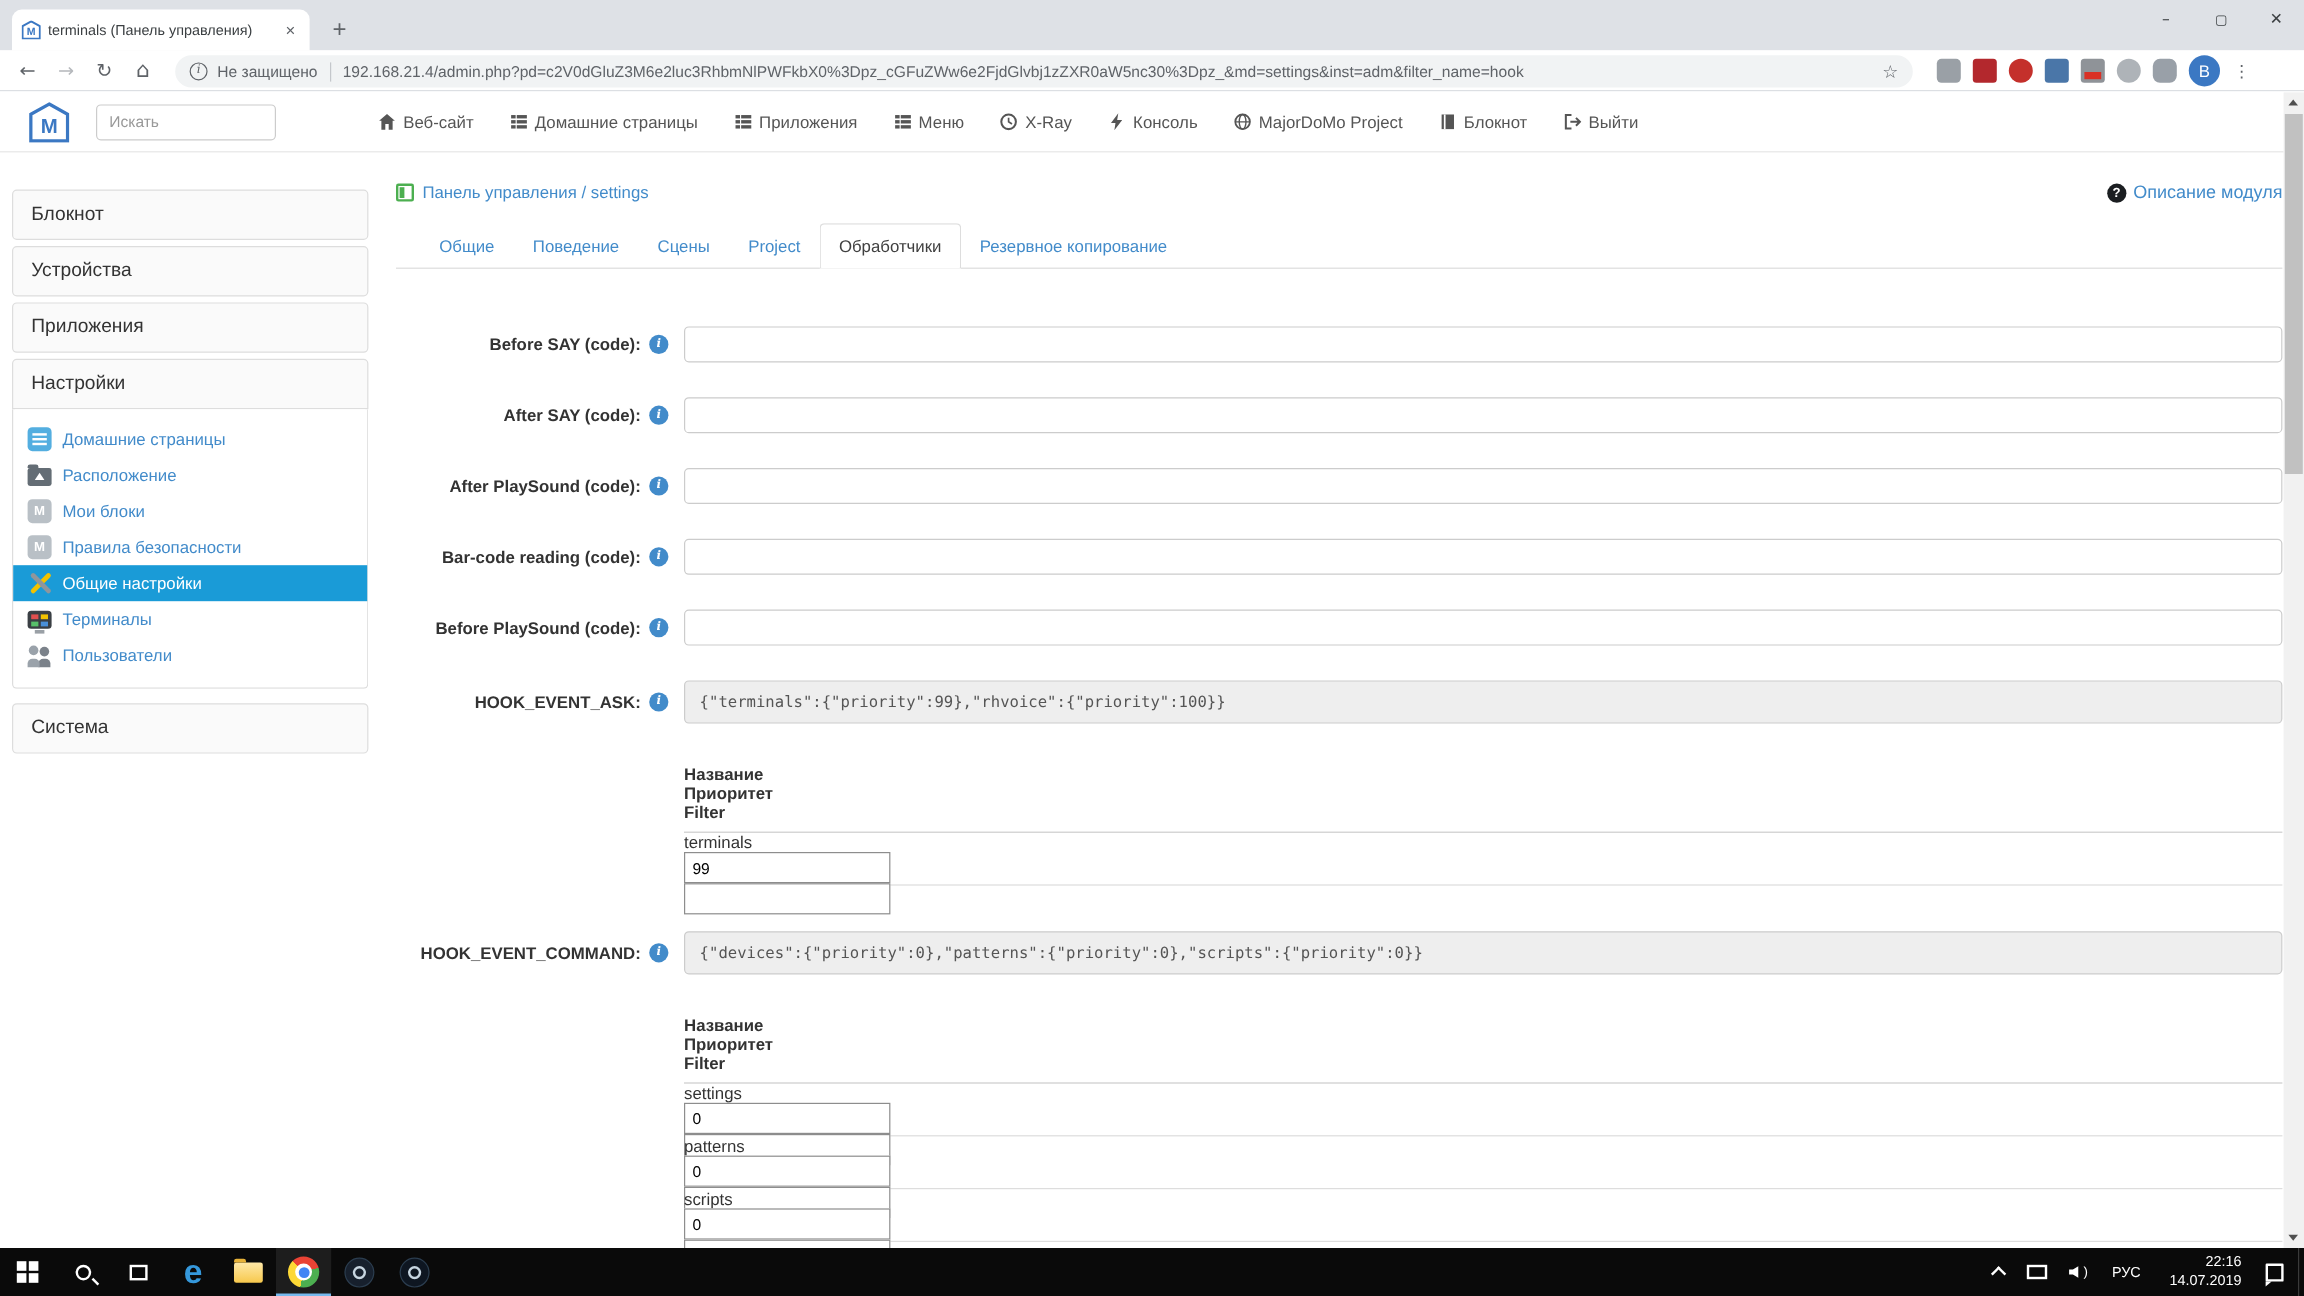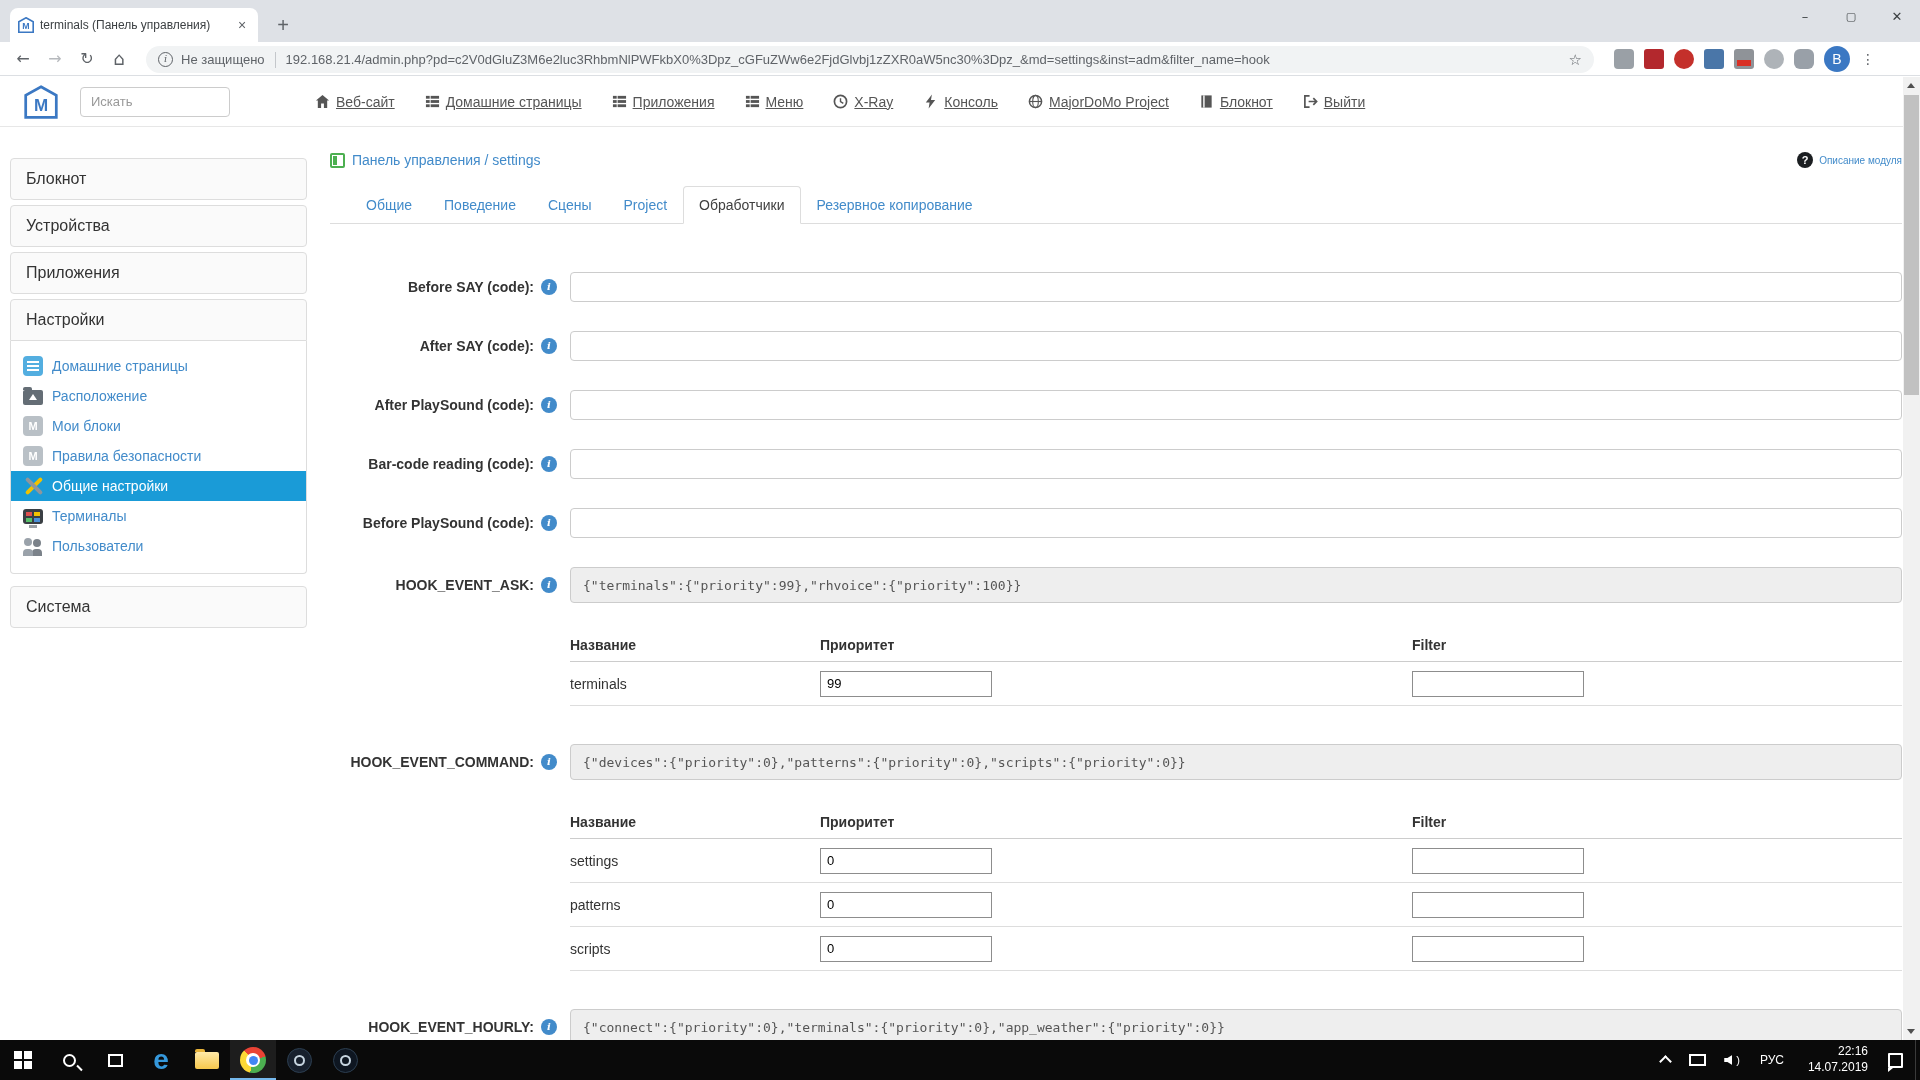--- a/index.html
+++ b/index.html
@@ -45,21 +45,21 @@
   .avatar { width:26px; height:26px; border-radius:50%; background:#3b78c3; color:#fff; font-size:14px; line-height:26px; text-align:center; }
   .menu-dots { width:16px; color:#5f6368; font-size:14px; letter-spacing:0; text-align:center; }
   .menu-dots::before{ content:"⋮"; font-family:"DejaVu Sans",sans-serif; }
 
   
   .mdm-nav { position:absolute; top:77px; left:0; right:17px; height:50px; background:#fff; border-bottom:1px solid #e7e7e7; display:flex; align-items:center; }
   .mdm-logo { margin:0 22px 0 24px; flex:none; }
   .mdm-search { width:150px; height:30px; border:1px solid #ccc; border-radius:4px; padding:0 10px; font-size:13px; color:#333; font-family:"Liberation Sans",sans-serif; }
   .mdm-search::placeholder { color:#999; }
   .mdm-items { display:flex; align-items:center; margin-left:70px; }
-  .mdm-item { display:flex; align-items:center; gap:6px; padding:0 15px; color:#555; font-size:14px; white-space:nowrap; cursor:pointer;text-decoration:underline; }
+  .mdm-item { display:flex; align-items:center; gap:6px; padding:0 15px; color:#555; font-size:14px; white-space:nowrap; cursor:pointer; }
   .mdm-item svg { flex:none; }
 
   
   .sidebar { position:absolute; left:10px; top:158px; width:297px; }
   .sb-head { background:#fafafa; border:1px solid #ddd; border-radius:4px; padding:11px 15px; font-size:16px; color:#333; margin-bottom:5px; cursor:pointer; }
   .sb-head.open { border-radius:4px 4px 0 0; margin-bottom:0; }
   .sb-body { border:1px solid #ddd; border-top:none; border-radius:0 0 4px 4px; background:#fff; padding:10px 0 12px; margin-bottom:5px; }
   .sb-item { display:flex; align-items:center; gap:9px; height:30px; padding:0 12px; font-size:14px; color:#428bca; cursor:pointer; }
   .sb-item.sel { background:#1a9bd7; color:#fff; }
   .sb-ico { width:20px; height:20px; flex:none; position:relative; }
@@ -77,39 +77,39 @@
   .ico-term::after { content:""; position:absolute; left:6px; bottom:-4px; width:8px; height:3px; background:#9aa0a6; }
   .ico-users::before { content:""; position:absolute; left:1px; top:2px; width:8px; height:8px; border-radius:50%; background:#9aa2aa; box-shadow:9px 1px 0 #7b828a; }
   .ico-users::after { content:""; position:absolute; left:0; bottom:0; width:10px; height:7px; border-radius:4px 4px 0 0; background:#9aa2aa; box-shadow:9px 0 0 #7b828a; }
 
   
   .main { position:absolute; left:330px; top:126px; width:1572px; }
   .crumb-row { position:relative; margin-top:26px; height:20px; }
   .crumb { display:inline-flex; align-items:flex-end; gap:7px; color:#428bca; font-size:14px; cursor:pointer; }
   .crumb-ico { width:15px; height:15px; border:2px solid #4caf50; border-radius:2px; position:relative; background:#fff; }
   .crumb-ico::after { content:""; position:absolute; left:1px; top:1px; width:4px; height:9px; background:#4caf50; }
-  .mod-link { position:absolute; right:0; top:0; display:inline-flex; align-items:center; gap:6px; color:#428bca; font-size:10px; cursor:pointer; }
+  .mod-link { position:absolute; right:0; top:0; display:inline-flex; align-items:center; gap:6px; color:#428bca; font-size:15px; cursor:pointer; }
   .q-ico { width:16px; height:16px; border-radius:50%; background:#1b1e21; color:#fff; font-size:11px; font-weight:bold; text-align:center; line-height:16px; }
   .q-ico::before { content:"?"; }
 
   .tabs { margin-top:14px; padding-left:20px; border-bottom:1px solid #ddd; display:flex; }
   .tab-item { font-size:14px; padding:10px 15px; color:#428bca; cursor:pointer; border:1px solid transparent; margin-bottom:-1px; white-space:nowrap; }
   .tab-item.active { color:#404040; background:#fff; border-color:#ddd #ddd transparent; border-radius:4px 4px 0 0; cursor:default; }
 
   .form { margin-top:48px; }
   .form-row { display:flex; align-items:center; margin-bottom:29px; }
   .f-label { width:204px; text-align:right; font-weight:bold; font-size:14px; color:#333; flex:none; }
   .info { width:16px; height:16px; border-radius:50%; background:#428bca; color:#fff; font-size:10px; font-weight:bold; font-style:italic; text-align:center; line-height:16px; margin-left:7px; flex:none; font-family:"DejaVu Serif",serif; }
   .info::before { content:"i"; }
   .f-input { flex:1; height:30px; border:1px solid #ccc; border-radius:4px; margin-left:13px; font-size:13px; padding:0 10px; font-family:"Liberation Sans",sans-serif; }
   .f-ro { flex:1; height:36px; border:1px solid #ccc; border-radius:4px; margin-left:13px; background:#eee; color:#555; font-family:"DejaVu Sans Mono",monospace; font-size:13px; display:flex; align-items:center; padding:0 12px; white-space:nowrap; overflow:hidden; }
   .hook-row { margin-bottom:0; }
 
   .hook-table { margin:26px 0 38px 240px; width:1332px; }
-  .ht-head, .ht-row { display:flex; align-items:center; border-bottom:1px solid #ddd; }
+  .ht-head, .ht-row { display:flex; border-bottom:1px solid #ddd;flex-direction:column; }
   .ht-head { padding:8px 0; font-weight:bold; font-size:14px; color:#333; border-bottom:1px solid #ccc; }
   .ht-row { height:44px; font-size:14px; color:#333; }
   .col-name { width:250px; flex:none; }
   .col-prio { width:592px; flex:none; }
   .col-filter { flex:1; }
   .cell-input { width:172px; height:26px; border:1px solid #8d8d8d; font-size:13px; padding:0 6px; font-family:"Liberation Sans",sans-serif; }
 
   
   .scrollbar { position:absolute; right:0; top:77px; bottom:40px; width:17px; background:#f1f1f1; z-index:50; }
   .sb-arrow { position:absolute; left:0; width:17px; height:17px; }

